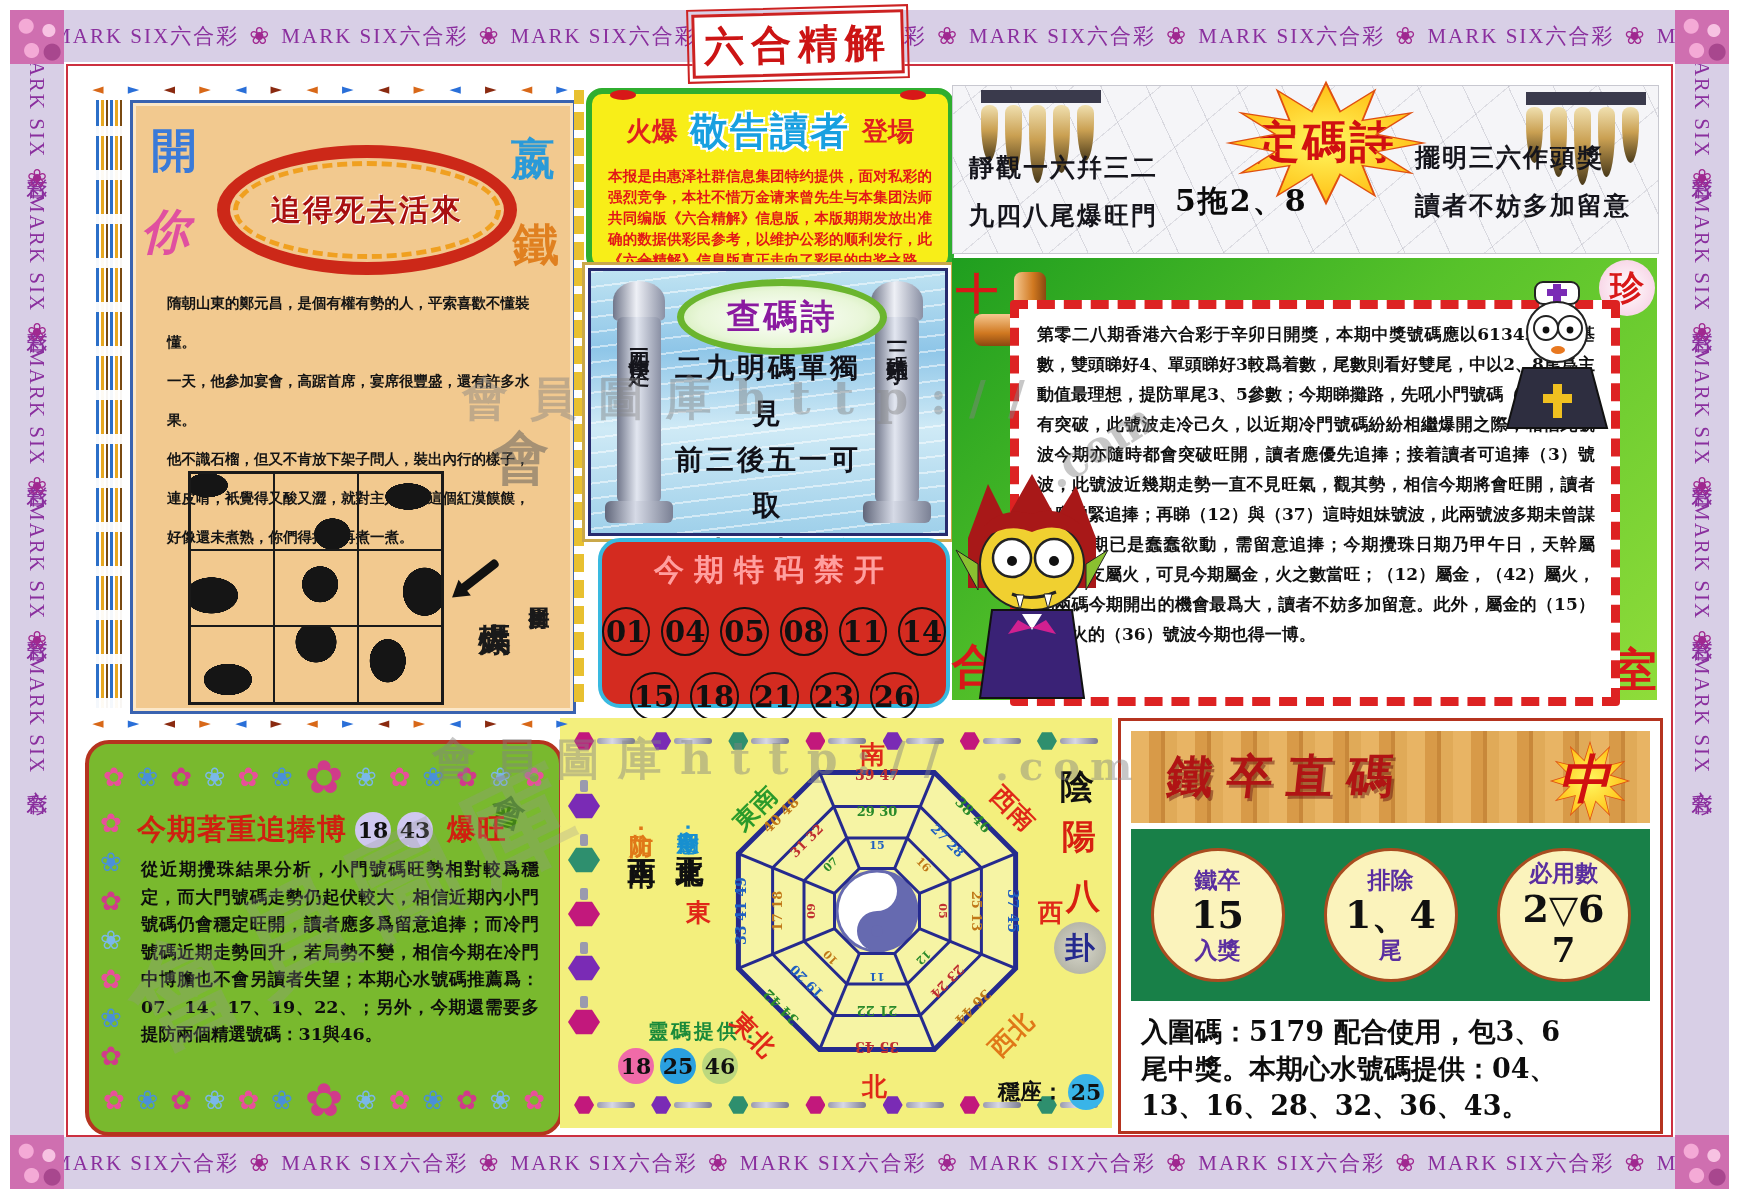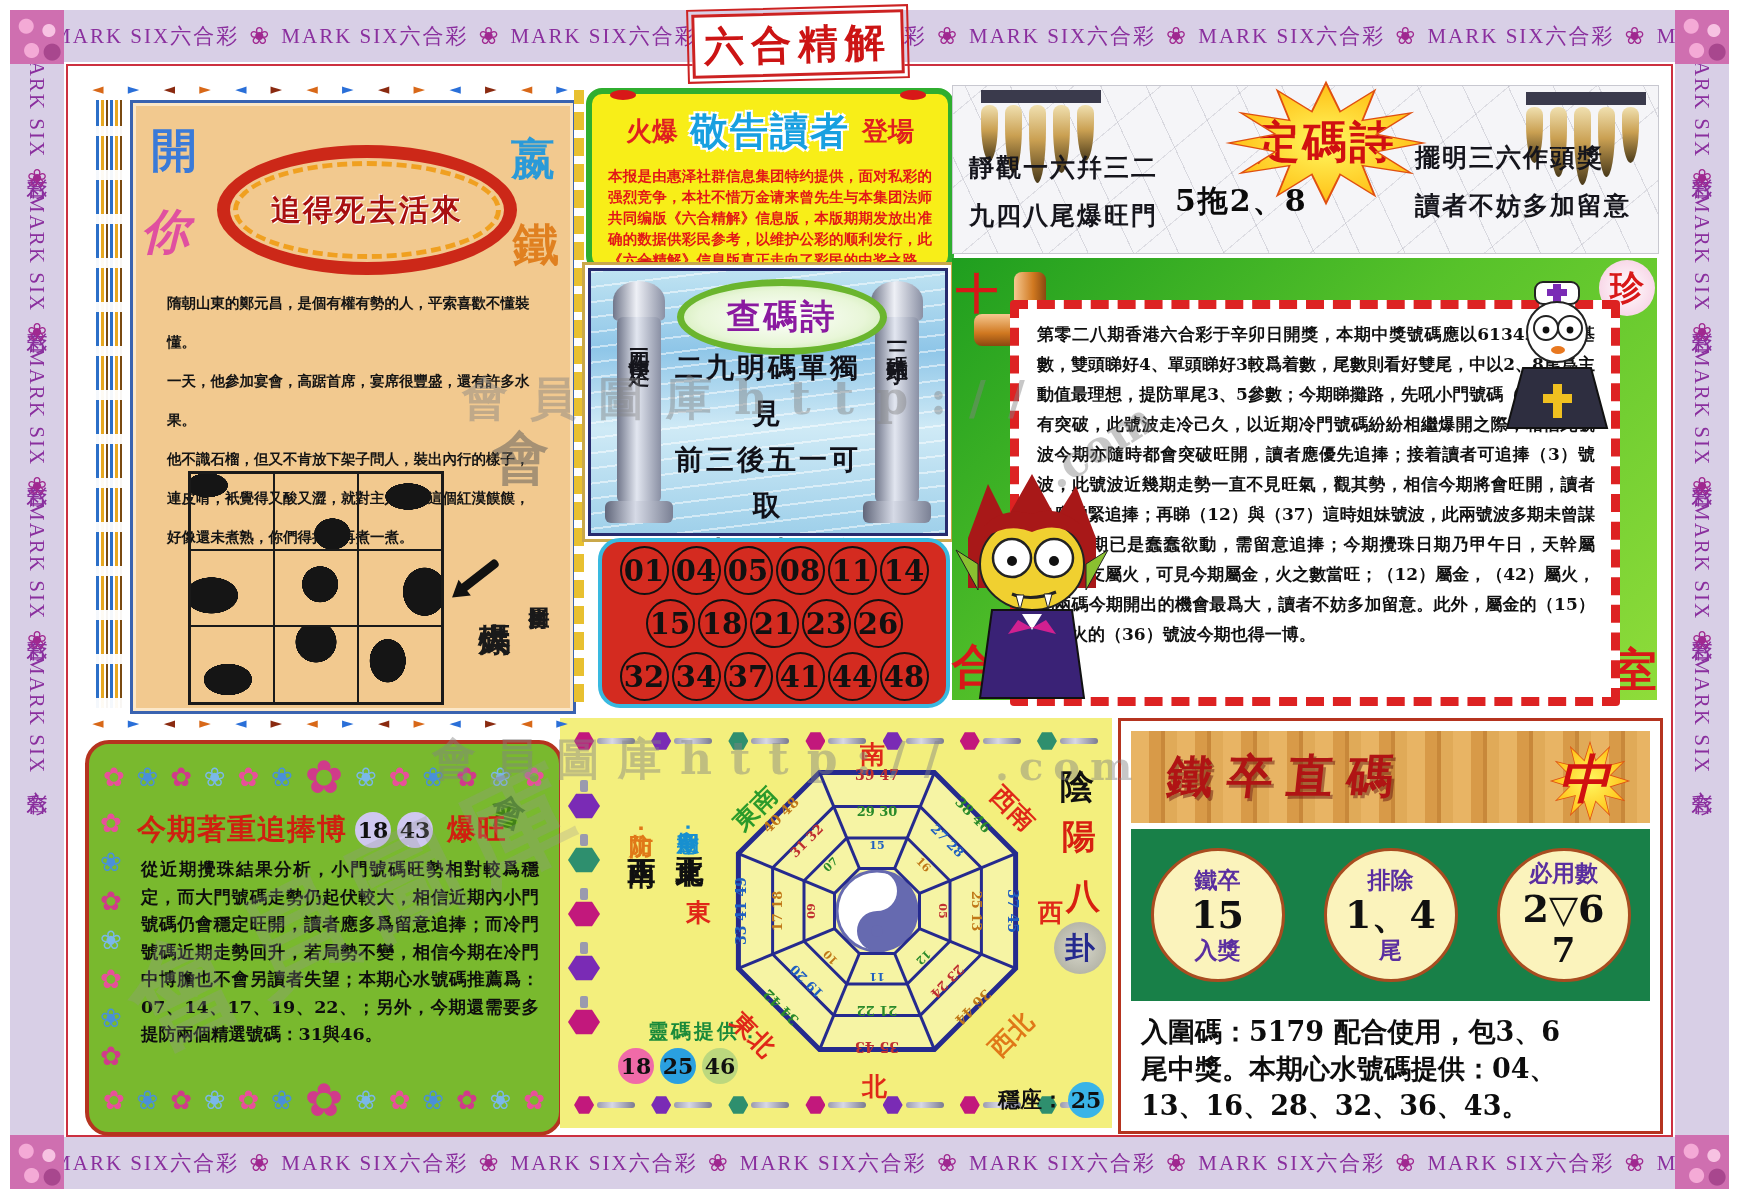--- a/index.html
+++ b/index.html
@@ -68,21 +68,21 @@
   .pcap{background:linear-gradient(90deg,#70768a,#eef0f6 45%,#8a90a4);border-radius:50% 50% 12% 12%;}
   .pbase{background:linear-gradient(90deg,#60667a,#d6dae6 45%,#7a8094);border-radius:6px;}
   .chamatitle{background:radial-gradient(#ffffff,#e8f6d8 60%,#bfe49a);border:7px solid #6ab52e;
      border-radius:50%;display:flex;align-items:center;justify-content:center;}
   .chamatitle .t{color:#8a1aa0;font-weight:bold;font-size:34px;letter-spacing:3px;}
   .poem{color:#101018;font-weight:bold;font-size:28px;line-height:46px;letter-spacing:3px;text-align:center;}
   .pillartext{color:#15151c;font-size:21px;letter-spacing:4px;}
   
   .forbid{background:#d42b20;border:4px solid #39b9e0;border-radius:22px;}
   .forbidtitle{color:#ff9f9f;font-weight:bold;font-size:30px;letter-spacing:10px;text-align:center;}
-  .fbrow{display:flex;justify-content:center;gap:3px;margin-top:4px;}
+  .fbrow{display:flex;justify-content:center;gap:11px;margin-top:16px;}
   .fball{width:45px;height:45px;border:2.5px solid #111;border-radius:50%;display:flex;
      align-items:center;justify-content:center;font-size:29px;font-weight:bold;color:#111;}
   
   .dingma{background:#f5f5f8;border:1px solid #c8c8d0;
     background-image:repeating-linear-gradient(65deg, transparent 0 40px, rgba(150,150,165,.3) 40px 41px),
       repeating-linear-gradient(-40deg, transparent 0 55px, rgba(150,150,165,.25) 55px 56px);}
   .bullets{display:flex;gap:7px;align-items:flex-start;border-top:13px solid #3a3a4c;padding-top:2px;}
   .bullet{width:17px;border-radius:8px 8px 50% 50%/8px 8px 70% 70%;
      background:linear-gradient(180deg,#f0e0b0 0%,#caa052 45%,#4a3a1a 100%);}
   .star{clip-path:polygon(50% 2%,57% 25%,74% 8%,68% 32%,92% 26%,75% 43%,98% 50%,75% 57%,92% 74%,68% 68%,74% 92%,57% 75%,50% 98%,43% 75%,26% 92%,32% 68%,8% 74%,25% 57%,2% 50%,25% 43%,8% 26%,32% 32%,26% 8%,43% 25%);
@@ -324,20 +324,21 @@
     </div>
     <div class="abs poem" style="left:74px;top:74px;width:206px;">
       <div>二九明碼單獨見</div>
       <div>前三後五一可取</div>
       <div>二七可中見今期</div>
       <div>四八之中取一個</div>
     </div>
   </div>
 
   <div class="abs forbid" style="left:598px;top:538px;width:344px;height:162px;">
+    <div class="forbidtitle" style="margin-top:8px;">今期特码禁开</div>
     <div id="fb-rows">
         <div class="fbrow">
           <span class="fball">01</span>
           <span class="fball">04</span>
           <span class="fball">05</span>
           <span class="fball">08</span>
           <span class="fball">11</span>
           <span class="fball">14</span>
         </div>
         <div class="fbrow">
@@ -634,21 +635,21 @@
     <div class="dirlabel" style="left:168px;top:300px;color:#e02818;transform:rotate(45deg);">東北</div>
     <div class="dirlabel" style="left:126px;top:178px;color:#e02818;">東</div>
     <div class="dirlabel" style="left:170px;top:74px;color:#2a9a2a;transform:rotate(-45deg);">東南</div>
 
     <div class="abs" style="left:500px;top:46px;font-size:34px;font-weight:bold;color:#101010;">陰</div>
     <div class="abs" style="left:502px;top:96px;font-size:34px;font-weight:bold;color:#d82010;">陽</div>
     <div class="abs" style="left:506px;top:156px;font-size:34px;font-weight:bold;color:#d82010;">八</div>
     <div class="abs coin" style="left:494px;top:204px;width:52px;height:52px;">
       <span>卦</span>
     </div>
-    <div class="abs wenzuo" style="left:438px;top:364px;">
+    <div class="abs wenzuo" style="left:438px;top:356px;">
       <span>穩座：</span>
       <span class="ball" style="background:#39b4e8;margin-left:4px;">25</span>
     </div>
   </div>
 
   <div class="abs iron" style="left:1118px;top:718px;width:539px;height:410px;">
     <div class="ironhead abs" style="left:10px;top:10px;right:10px;height:92px;">
       <div class="irontitle" style="margin-left:36px;">鐵卒直碼</div>
       <div class="abs star outer" style="right:18px;top:8px;width:84px;height:84px;">
         <div class="star inner"></div>

